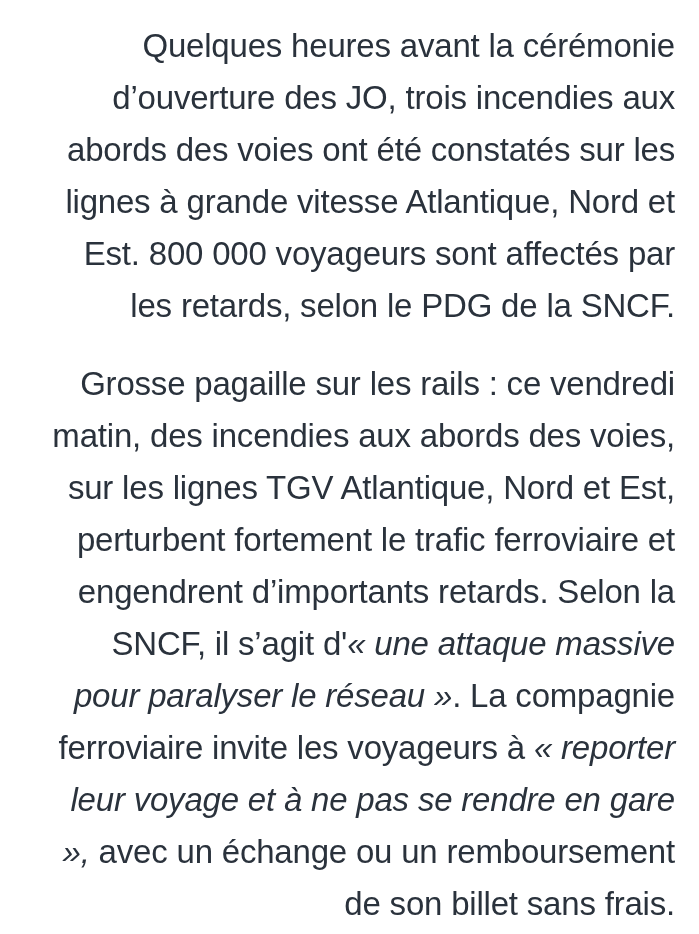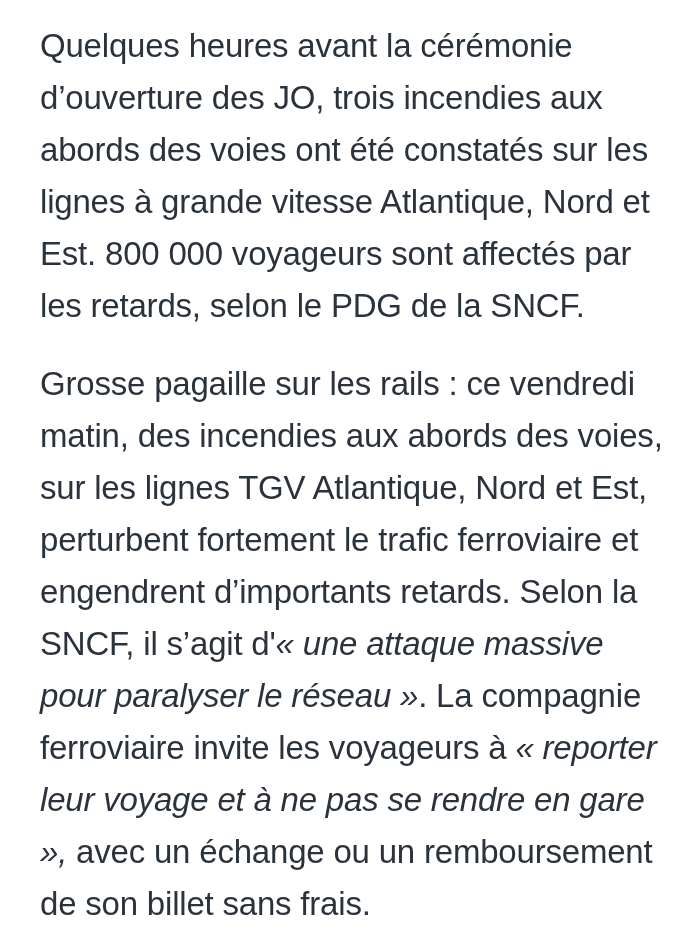--- a/index.html
+++ b/index.html
@@ -18,20 +18,21 @@
     box-sizing: border-box;
     padding: 20px 24px 0 40px;
     font-family: "Liberation Sans", sans-serif;
     font-size: 33px;
     line-height: 52px;
     letter-spacing: -0.2px;
     color: #2a323c;
   }
   .article-body p {
     margin: 0 0 26px 0;
+    text-align: right;
   }
   .article-body em {
     font-style: italic;
   }
 </style>
 </head>
 <body style="background: rgb(255, 255, 255);">
 
 <div class="page">
   <div class="article-body" style="color: rgb(42, 50, 60);">

